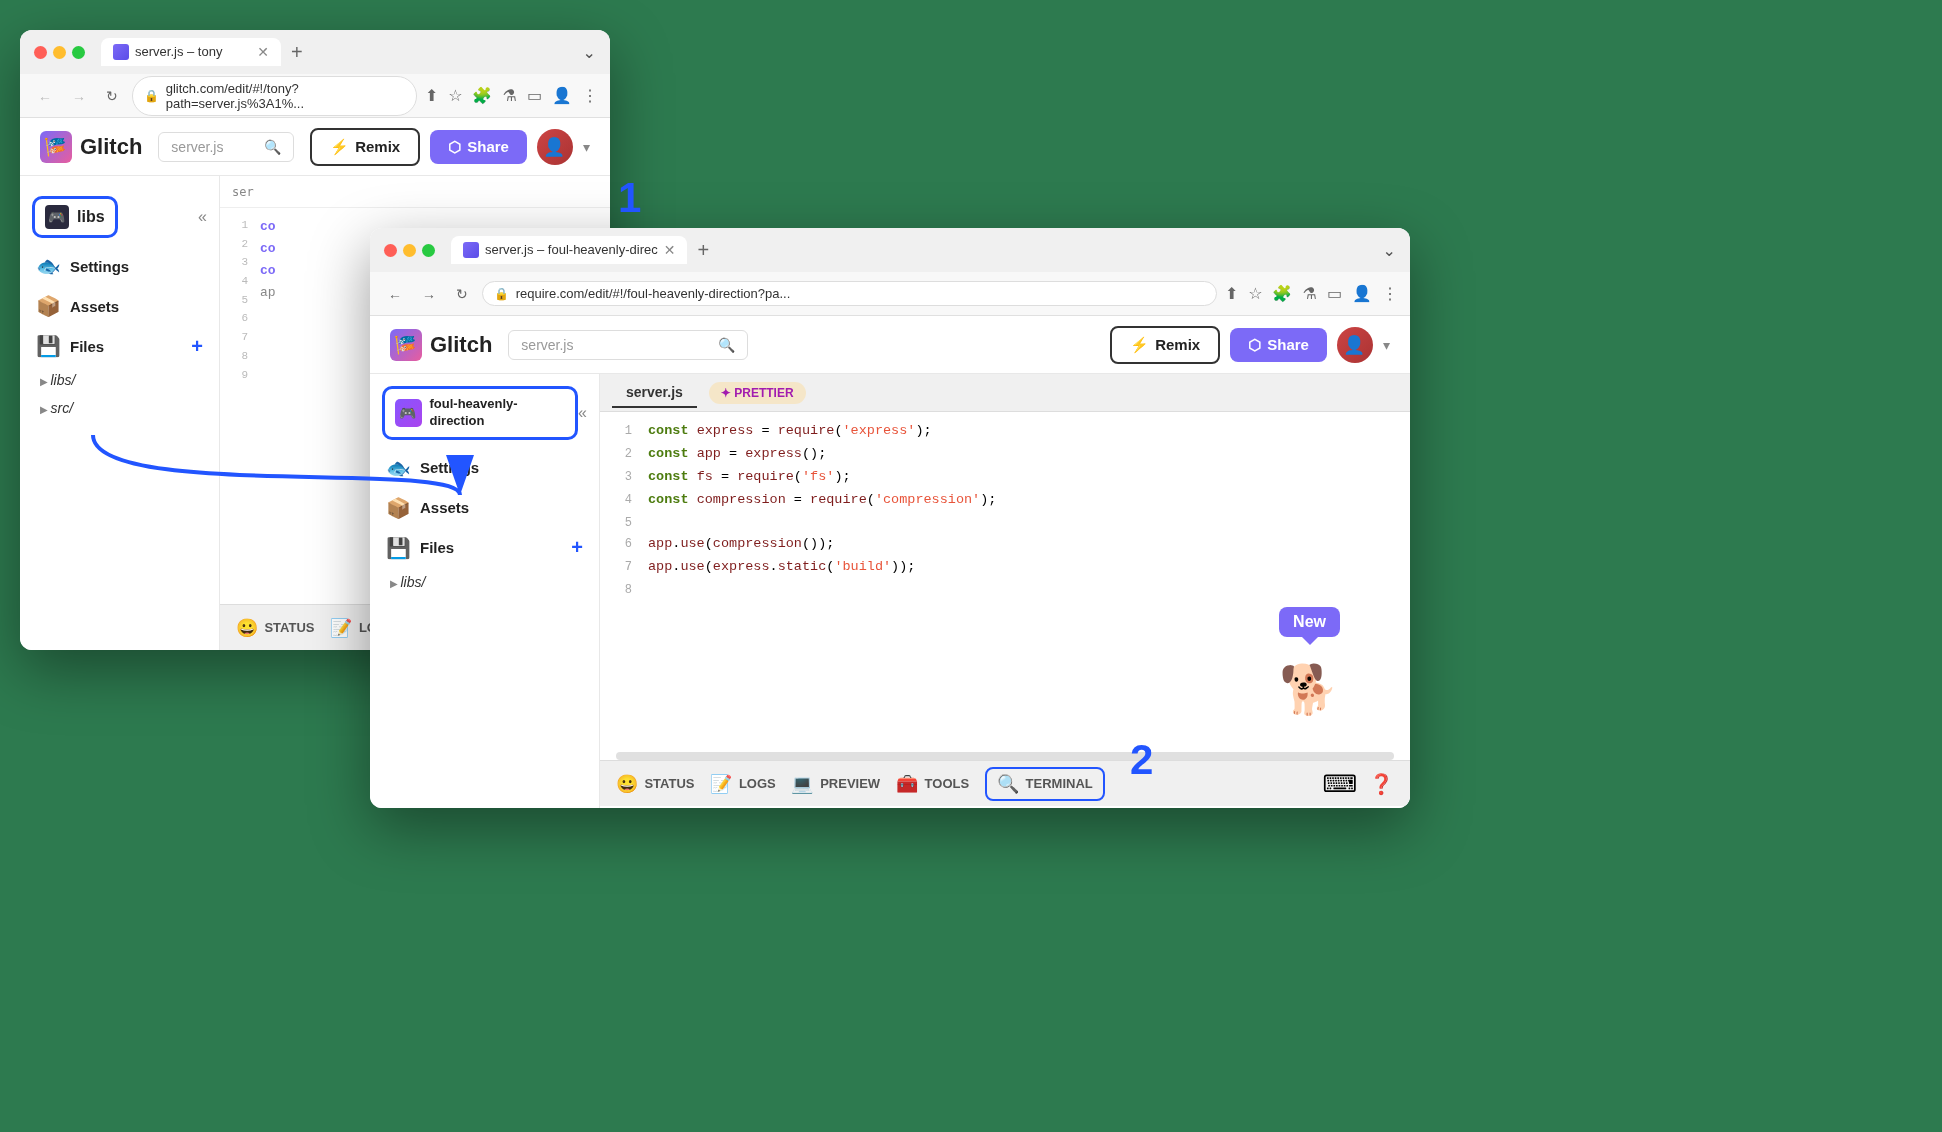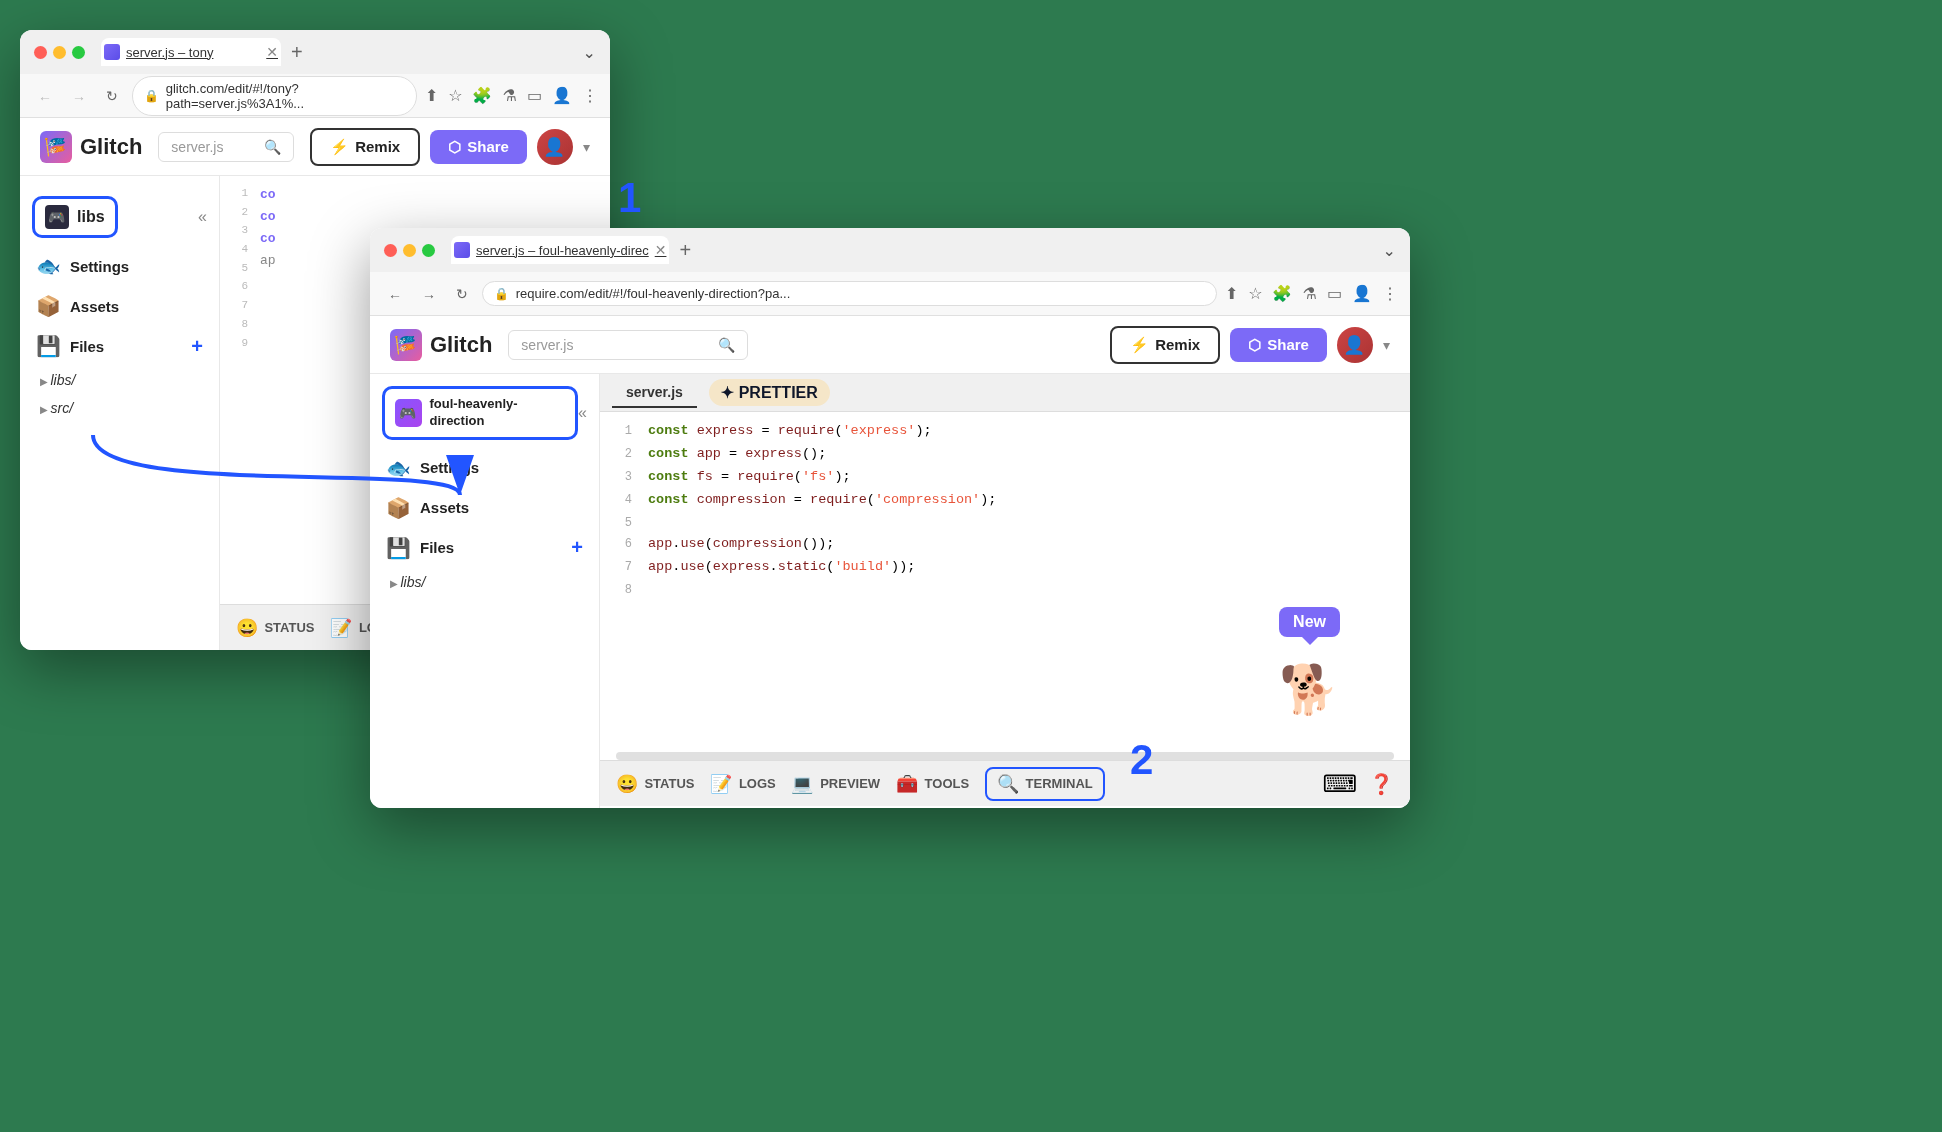--- a/index.html
+++ b/index.html
@@ -65,29 +65,27 @@
 
     .tab-area {
       display: flex;
       align-items: center;
       gap: 4px;
       flex: 1;
     }
 
     .tab {
       display: flex;
-      align-items: center;
       background: #fff;
       border-radius: 8px 8px 0 0;
-      padding: 6px 3px;
+      padding: 6px 12px;
       gap: 6px;
       font-size: 13px;
       color: #333;
       min-width: 180px;
-      text-decoration: underline;
     }
 
     .tab-icon {
       width: 16px;
       height: 16px;
       background: linear-gradient(135deg, #7c6af7, #5b4de8);
       border-radius: 3px;
       display: inline-block;
     }
 
@@ -286,23 +284,23 @@
     .file-tab.active {
       border-bottom: 2px solid #333;
     }
 
     .prettier-btn {
       margin-left: 8px;
       background: #f5e6c8;
       border: none;
       border-radius: 14px;
       padding: 4px 12px;
-      font-size: 16px;
+      font-size: 12px;
       font-weight: 600;
-      color: #0f172a;
+      color: #a21caf;
       cursor: pointer;
       display: flex;
       align-items: center;
       gap: 4px;
     }
 
     
     .code-container {
       background: #fff;
       padding: 10px 16px;
@@ -598,20 +596,23 @@
           <span class="sidebar-item-icon">💾</span>
           <span>Files</span>
           <span style="margin-left:auto; color:#2255ff; font-size:20px;">+</span>
         </div>
 
         <div class="folder-item">libs/</div>
         <div class="folder-item">src/</div>
       </div>
 
       <div style="flex:1; background:#fff; overflow:hidden; display:flex; flex-direction:column; position:relative;">
+        <div style="padding: 8px 12px; background:#fff; font-family: monospace; font-size: 13px; color: #aaa; border-bottom: 1px solid #eee;">
+          <span style="font-size:12px; color:#888;">ser</span>
+        </div>
         <div style="flex:1; background:#fff; padding: 8px 12px; font-family: 'Courier New', monospace; font-size: 13px; overflow: hidden;">
           <div style="display:flex; gap:12px; color:#888; line-height:1.7;">
             <div style="display:flex; flex-direction:column; color:#bbb; font-size:11px; text-align:right; min-width:16px;">
               <span>1</span>
                 <span>2</span>
                 <span>3</span>
                 <span>4</span>
                 <span>5</span>
                 <span>6</span>
                 <span>7</span>

